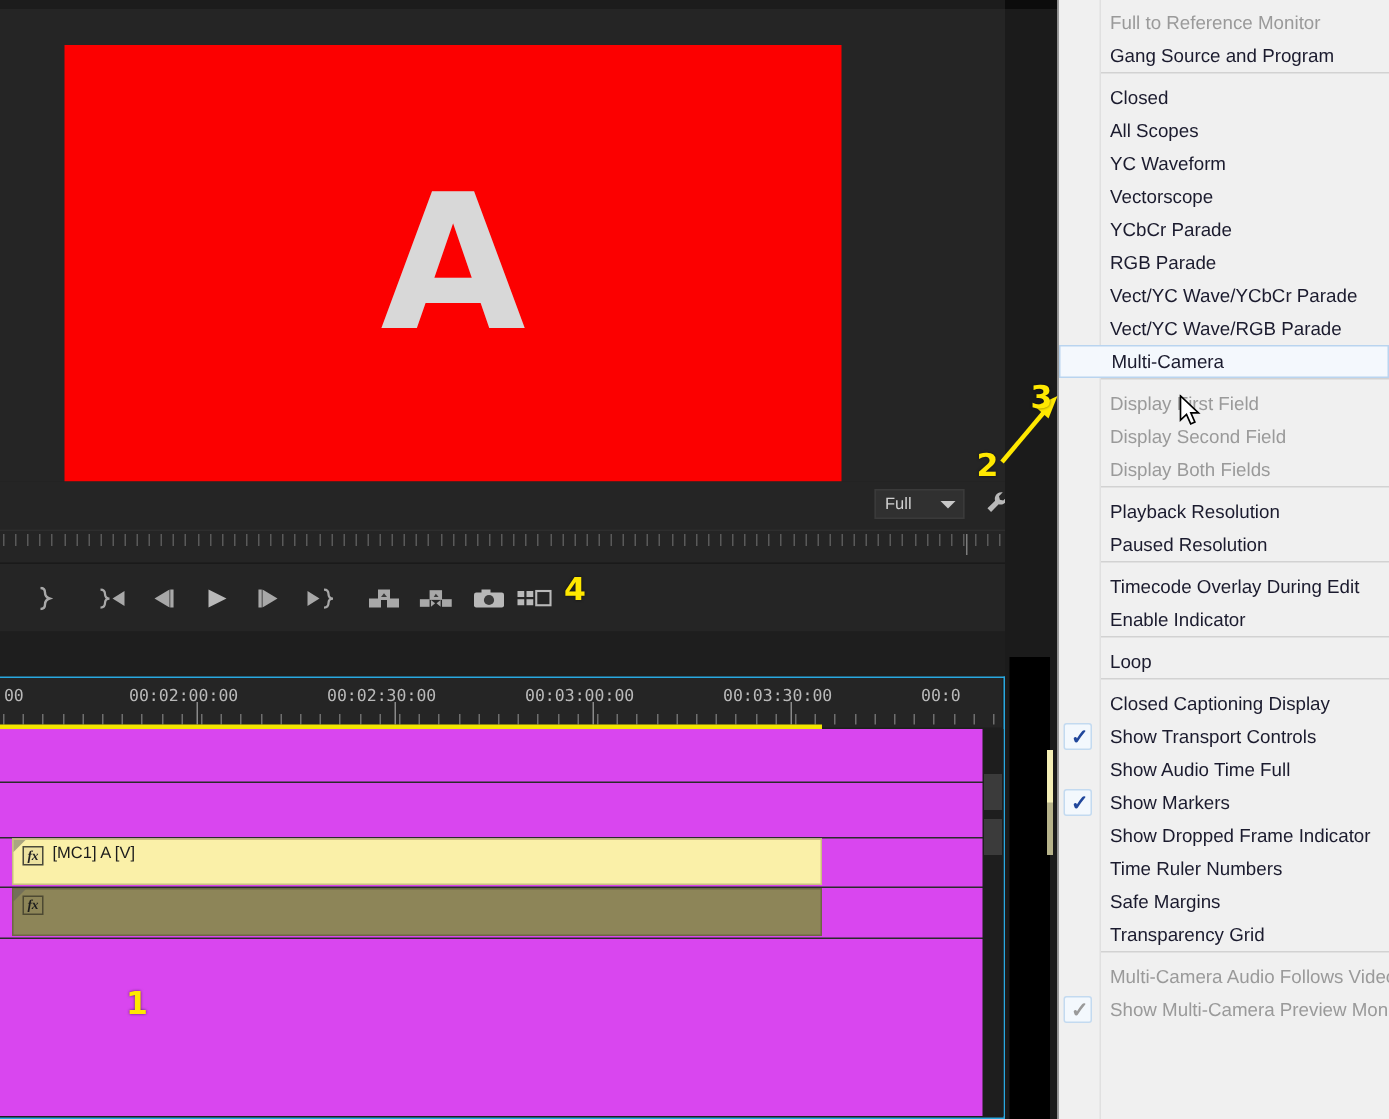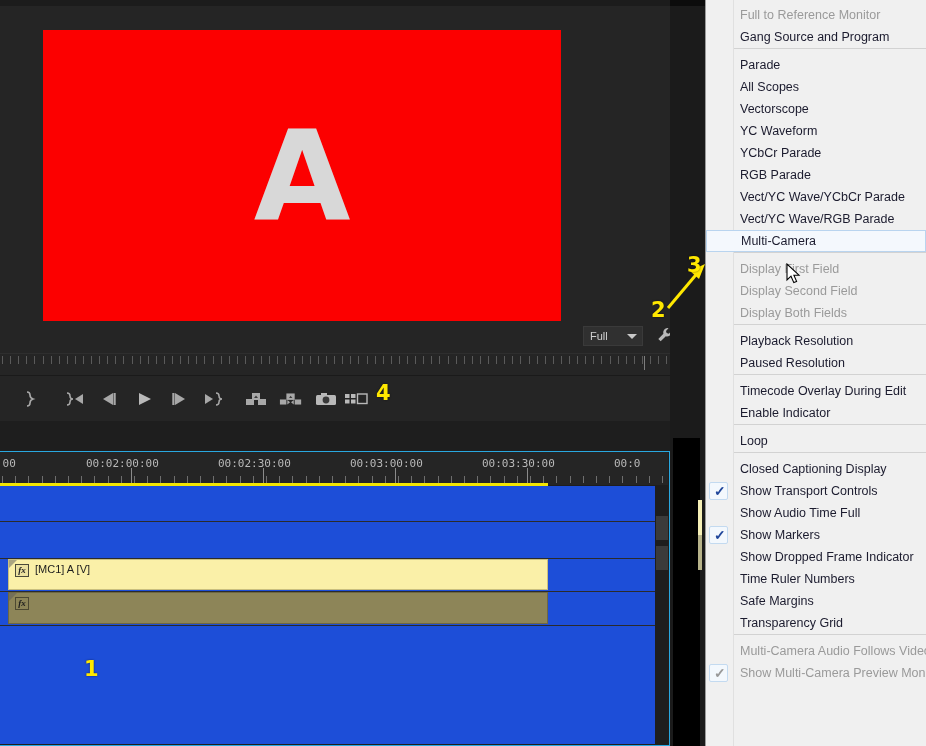--- a/index.html
+++ b/index.html
@@ -119,21 +119,21 @@
     font-family: "DejaVu Sans Mono", monospace;
     white-space: nowrap;
   }
   .ruler-tick { position: absolute; bottom: 2px; width: 1px; height: 7px; background: #6e6e6e; }
   .ruler-tick.major { bottom: 2px; height: 15px; background: #8a8a8a; }
   .workbar {
     position: absolute; left: 0; top: 62px; height: 3px; background: #f2e500;
   }
   .track-zone {
     position: absolute; left: 0; top: 65px; width: 668px; height: 258px;
-    background: #1d4ed8;
+    background: #d946ef;
   }
   .track-row { position: absolute; left: 0; width: 668px; border-bottom: 1px solid #2b2b2b; }
   .clip {
     position: absolute; left: 8px; top: 0; height: 100%;
   }
   .clip.video {
     background: #faf0a8;
     border: 1px solid #c9bf7e;
   }
   .clip.audio {
@@ -576,24 +576,24 @@
     </div>
   </div>
 
   <div class="menu">
     <div class="menu-gutter"></div>
     <div id="menu-list" style="position:relative;padding-top:4px;">
         <div class="menu-item disabled"><span>Full to Reference Monitor</span></div>
         <div class="menu-item"><span>Gang Source and Program</span></div>
         <div class="menu-sep"></div>
         <div style="height: 5px;"></div>
-        <div class="menu-item"><span>Parade</span></div>
+        <div class="menu-item"><span>Closed</span></div>
         <div class="menu-item"><span>All Scopes</span></div>
+        <div class="menu-item"><span>YC Waveform</span></div>
         <div class="menu-item"><span>Vectorscope</span></div>
-        <div class="menu-item"><span>YC Waveform</span></div>
         <div class="menu-item"><span>YCbCr Parade</span></div>
         <div class="menu-item"><span>RGB Parade</span></div>
         <div class="menu-item"><span>Vect/YC Wave/YCbCr Parade</span></div>
         <div class="menu-item"><span>Vect/YC Wave/RGB Parade</span></div>
         <div class="menu-item selected"><span>Multi-Camera</span></div>
         <div class="menu-sep"></div>
         <div style="height: 5px;"></div>
         <div class="menu-item disabled"><span>Display First Field</span></div>
         <div class="menu-item disabled"><span>Display Second Field</span></div>
         <div class="menu-item disabled"><span>Display Both Fields</span></div>

